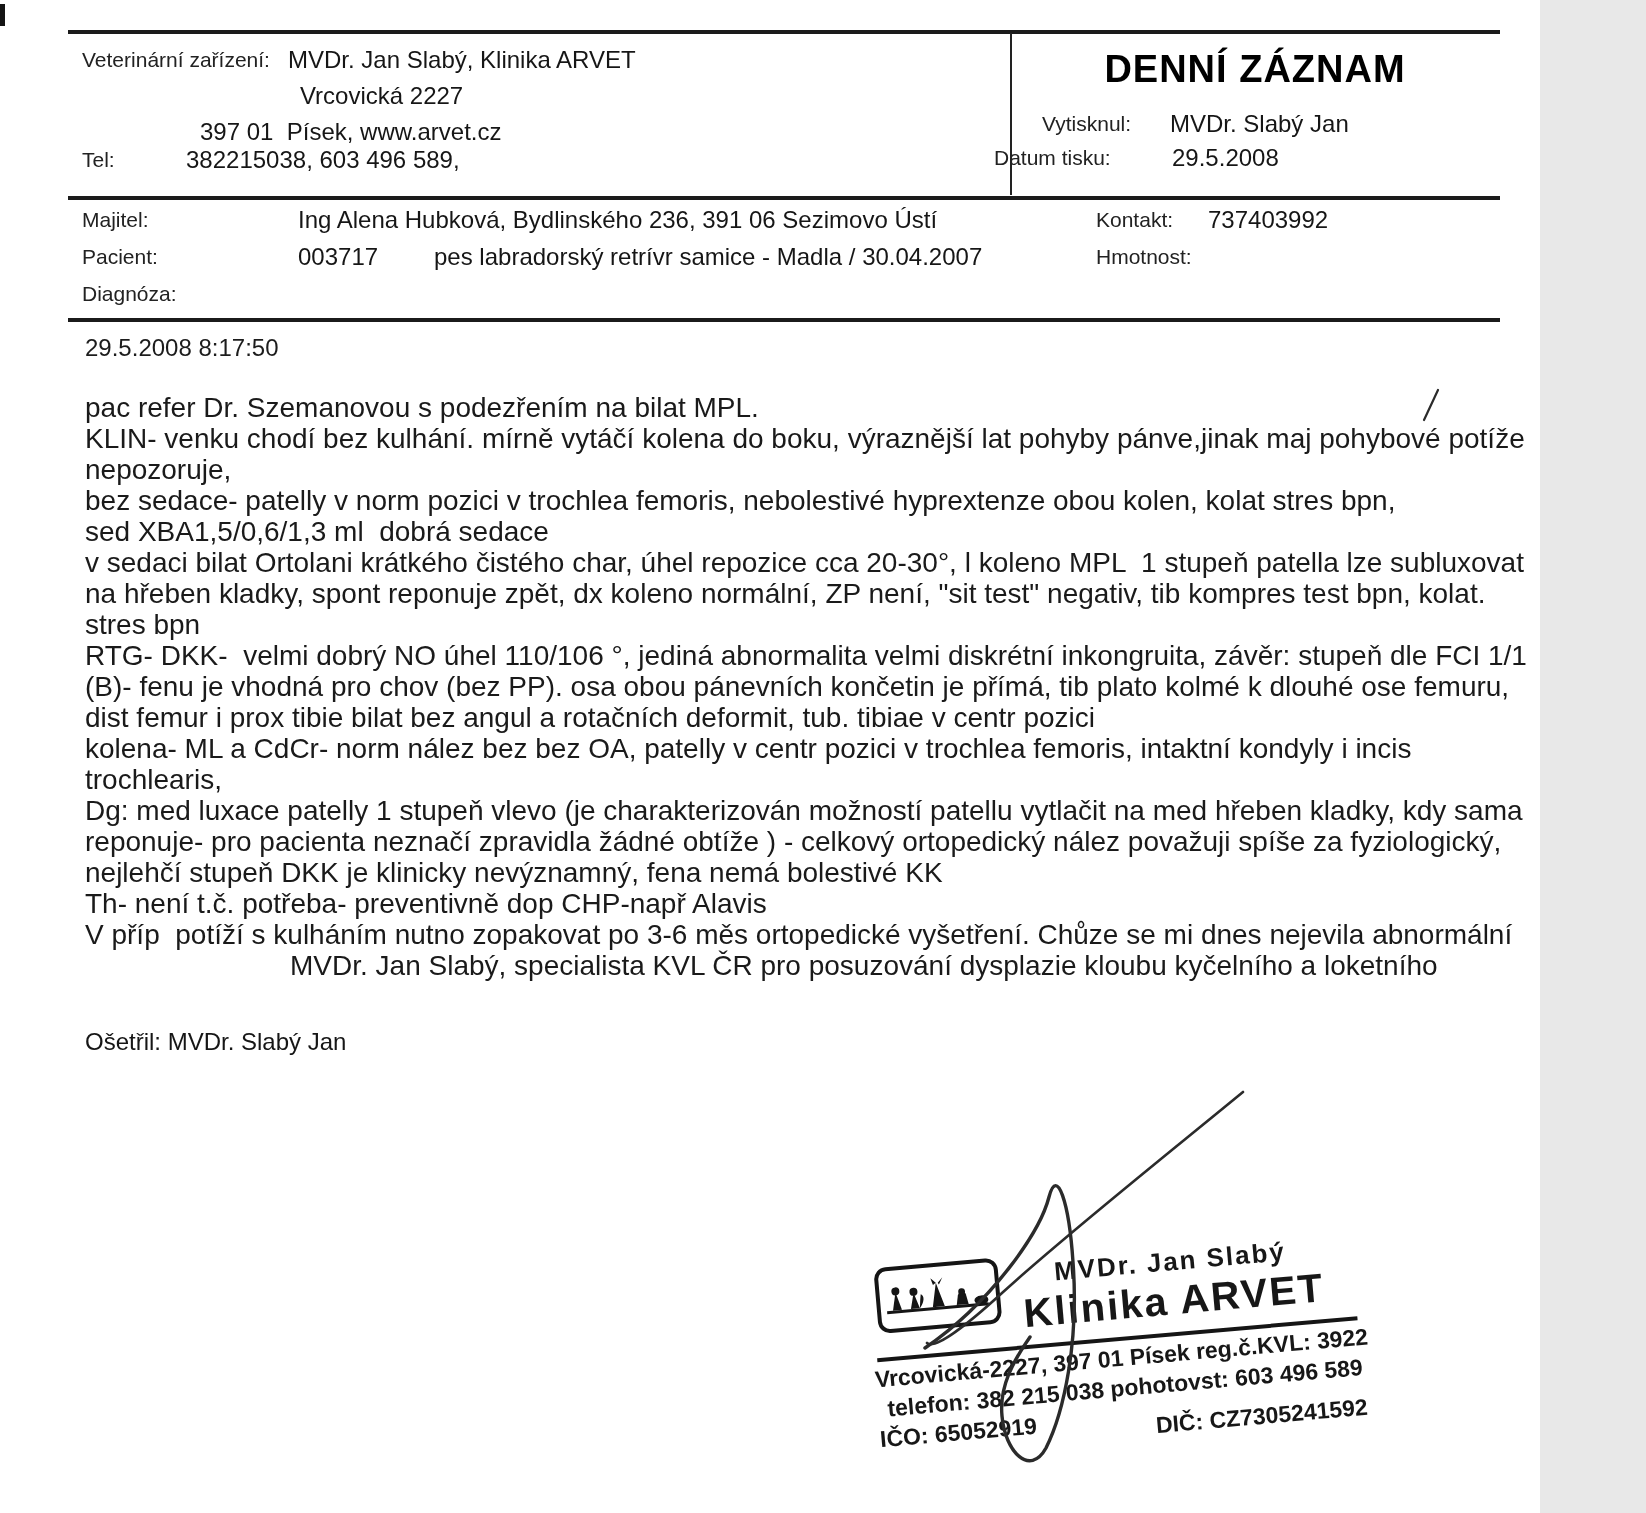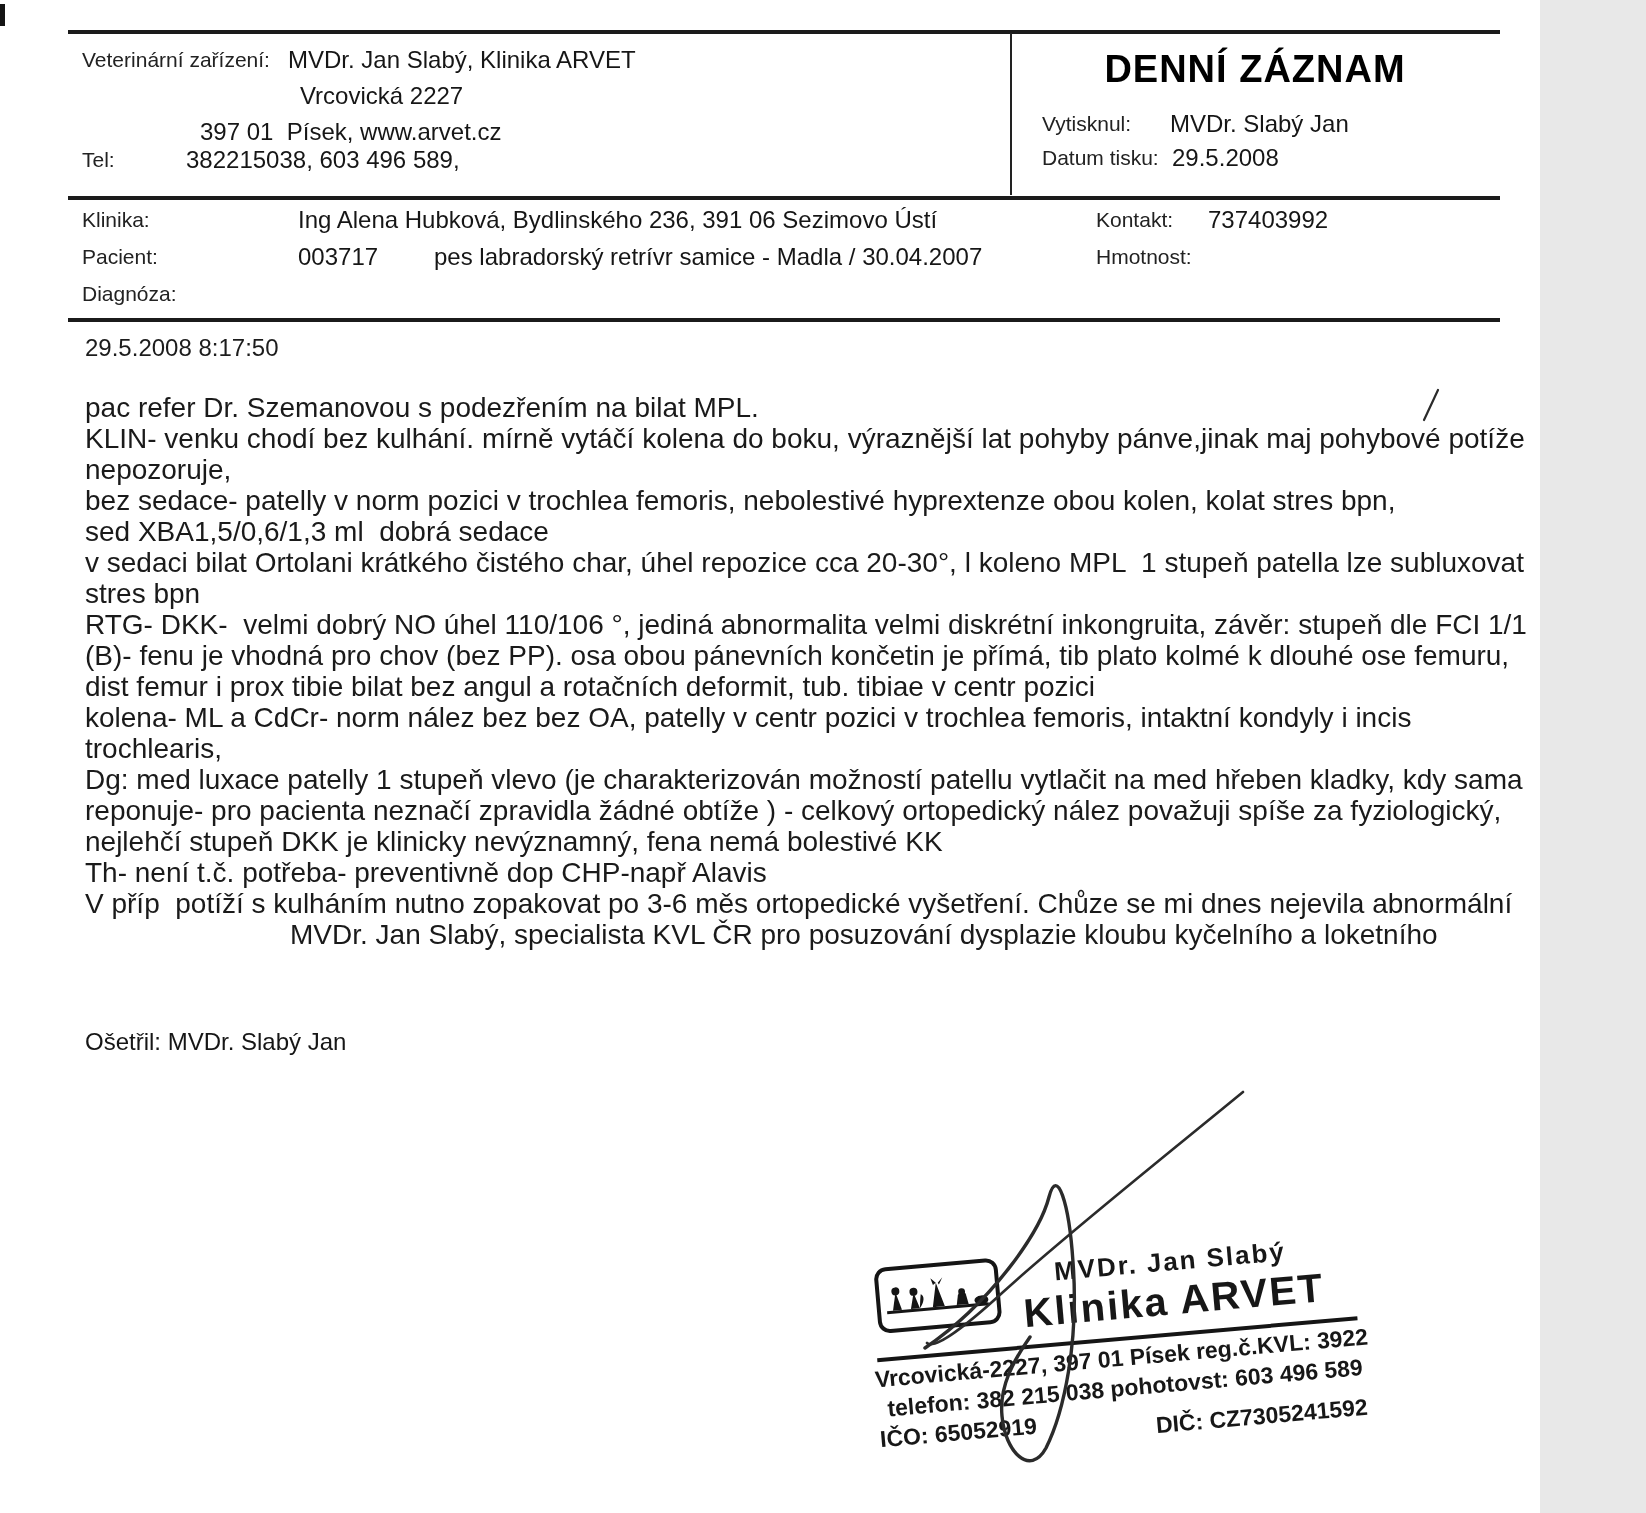--- a/index.html
+++ b/index.html
@@ -52,26 +52,26 @@
   <div class="abs val" style="left:300px;top:82px;">Vrcovická 2227</div>
   <div class="abs val" style="left:200px;top:118px;">397 01  Písek, www.arvet.cz</div>
   <div class="abs lbl" style="left:82px;top:148px;">Tel:</div>
   <div class="abs val" style="left:186px;top:146px;">382215038, 603 496 589,</div>
 
   <div class="vdiv" style="left:1010px;top:33px;height:162px;"></div>
 
   <div class="abs title" style="left:1010px;top:48px;width:490px;text-align:center;">DENNÍ ZÁZNAM</div>
   <div class="abs lbl" style="left:1042px;top:112px;">Vytisknul:</div>
   <div class="abs val" style="left:1170px;top:110px;">MVDr. Slabý Jan</div>
-  <div class="abs lbl" style="left:1042px;top:146px;text-align:center;">Datum tisku:</div>
+  <div class="abs lbl" style="left:994px;top:146px;text-align:center;">Datum tisku:</div>
   <div class="abs val" style="left:1172px;top:144px;">29.5.2008</div>
 
   <div class="rule" style="left:68px;top:196px;width:1432px;"></div>
 
-  <div class="abs lbl" style="left:82px;top:208px;">Klinika:</div>
+  <div class="abs lbl" style="left:82px;top:208px;">Majitel:</div>
   <div class="abs val" style="left:298px;top:206px;">Ing Alena Hubková, Bydlinského 236, 391 06 Sezimovo Ústí</div>
   <div class="abs lbl" style="left:1096px;top:208px;">Kontakt:</div>
   <div class="abs val" style="left:1208px;top:206px;">737403992</div>
 
   <div class="abs lbl" style="left:82px;top:245px;">Pacient:</div>
   <div class="abs val" style="left:298px;top:243px;">003717</div>
   <div class="abs val" style="left:434px;top:243px;">pes labradorský retrívr samice - Madla / 30.04.2007</div>
   <div class="abs lbl" style="left:1096px;top:245px;">Hmotnost:</div>
 
   <div class="abs lbl" style="left:82px;top:282px;">Diagnóza:</div>
@@ -80,20 +80,21 @@
 
   <div class="abs timestamp" style="left:85px;top:334px;">29.5.2008 8:17:50</div>
 
   <div class="body-lines">
     <div class="bl">pac refer Dr. Szemanovou s podezřením na bilat MPL.</div>
     <div class="bl">KLIN- venku chodí bez kulhání. mírně vytáčí kolena do boku, výraznější lat pohyby pánve,jinak maj pohybové potíže</div>
     <div class="bl">nepozoruje,</div>
     <div class="bl">bez sedace- patelly v norm pozici v trochlea femoris, nebolestivé hyprextenze obou kolen, kolat stres bpn,</div>
     <div class="bl">sed XBA1,5/0,6/1,3 ml  dobrá sedace</div>
     <div class="bl">v sedaci bilat Ortolani krátkého čistého char, úhel repozice cca 20-30°, l koleno MPL  1 stupeň patella lze subluxovat</div>
+    <div class="bl">na hřeben kladky, spont reponuje zpět, dx koleno normální, ZP není, "sit test" negativ, tib kompres test bpn, kolat.</div>
     <div class="bl">stres bpn</div>
     <div class="bl">RTG- DKK-  velmi dobrý NO úhel 110/106 °, jediná abnormalita velmi diskrétní inkongruita, závěr: stupeň dle FCI 1/1</div>
     <div class="bl">(B)- fenu je vhodná pro chov (bez PP). osa obou pánevních končetin je přímá, tib plato kolmé k dlouhé ose femuru,</div>
     <div class="bl">dist femur i prox tibie bilat bez angul a rotačních deformit, tub. tibiae v centr pozici</div>
     <div class="bl">kolena- ML a CdCr- norm nález bez bez OA, patelly v centr pozici v trochlea femoris, intaktní kondyly i incis</div>
     <div class="bl">trochlearis,</div>
     <div class="bl">Dg: med luxace patelly 1 stupeň vlevo (je charakterizován možností patellu vytlačit na med hřeben kladky, kdy sama</div>
     <div class="bl">reponuje- pro pacienta neznačí zpravidla žádné obtíže ) - celkový ortopedický nález považuji spíše za fyziologický,</div>
     <div class="bl">nejlehčí stupeň DKK je klinicky nevýznamný, fena nemá bolestivé KK</div>
     <div class="bl">Th- není t.č. potřeba- preventivně dop CHP-např Alavis</div>

